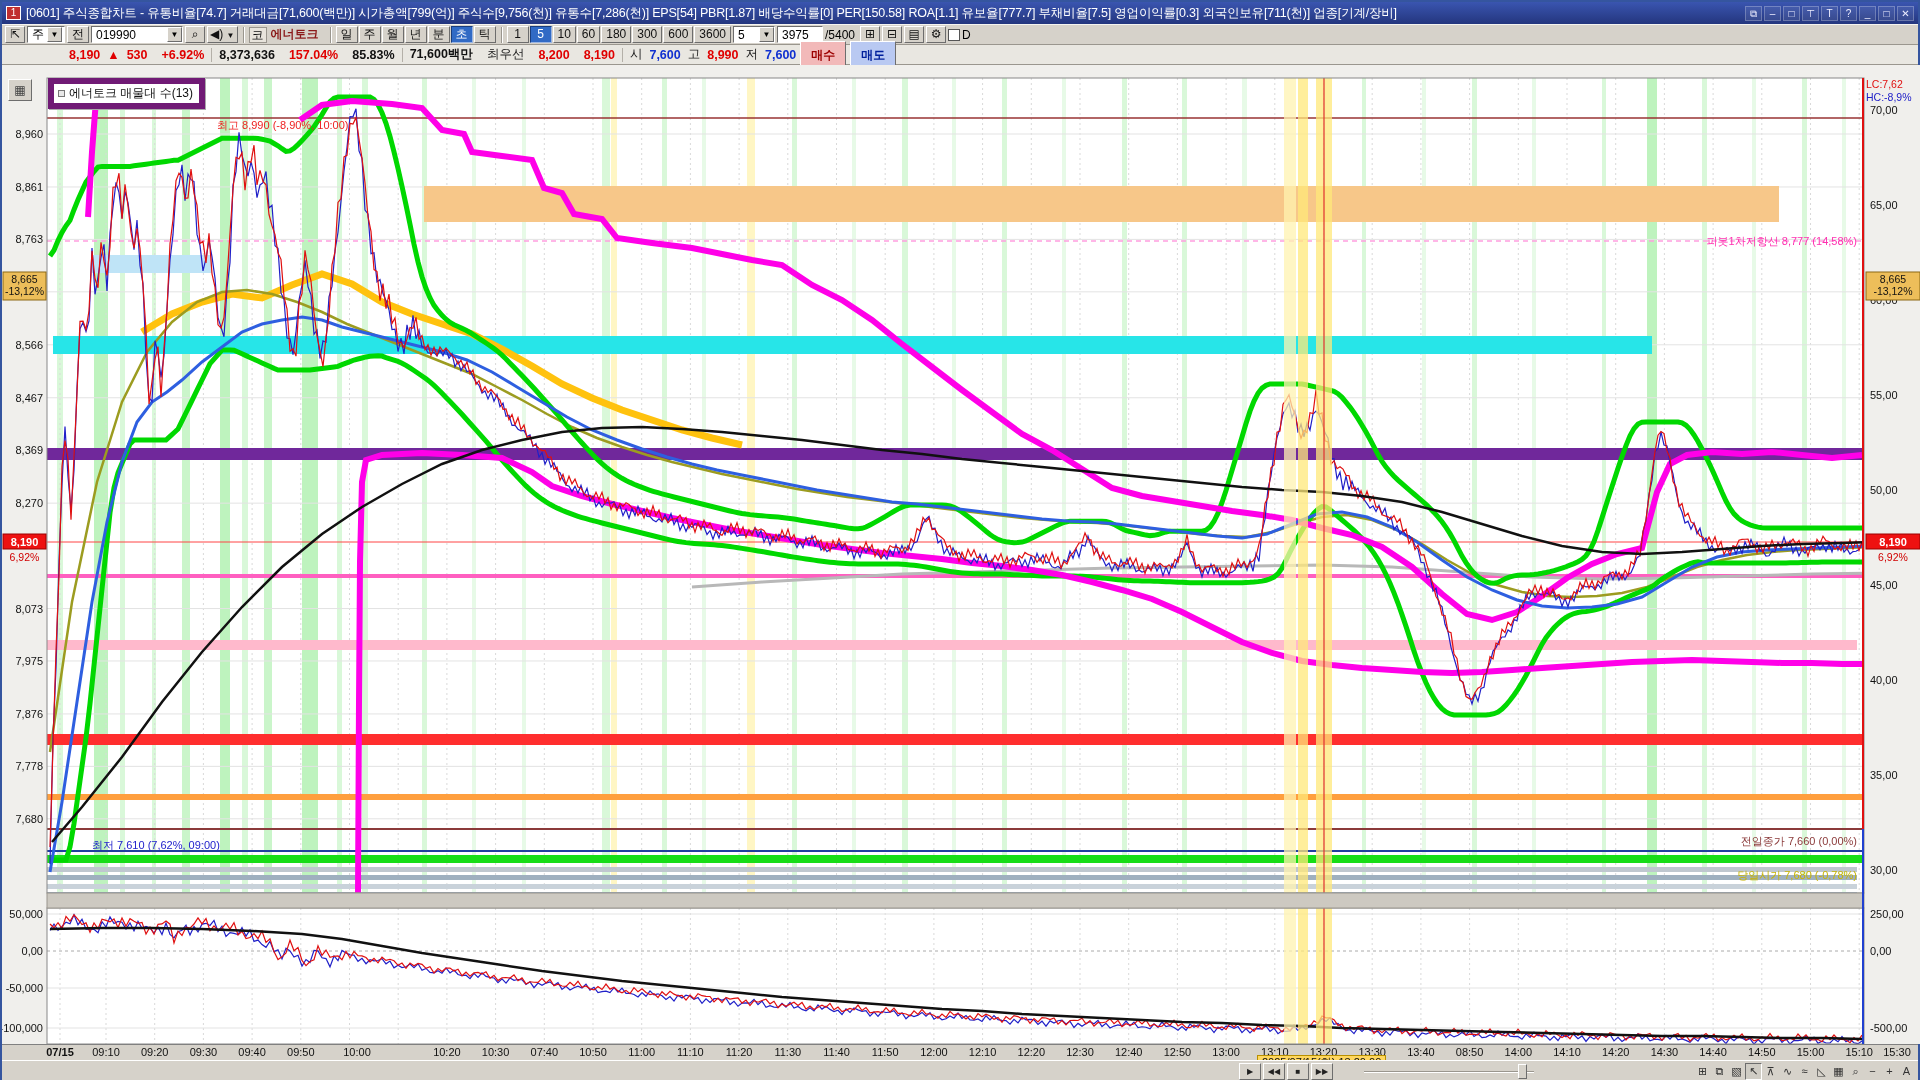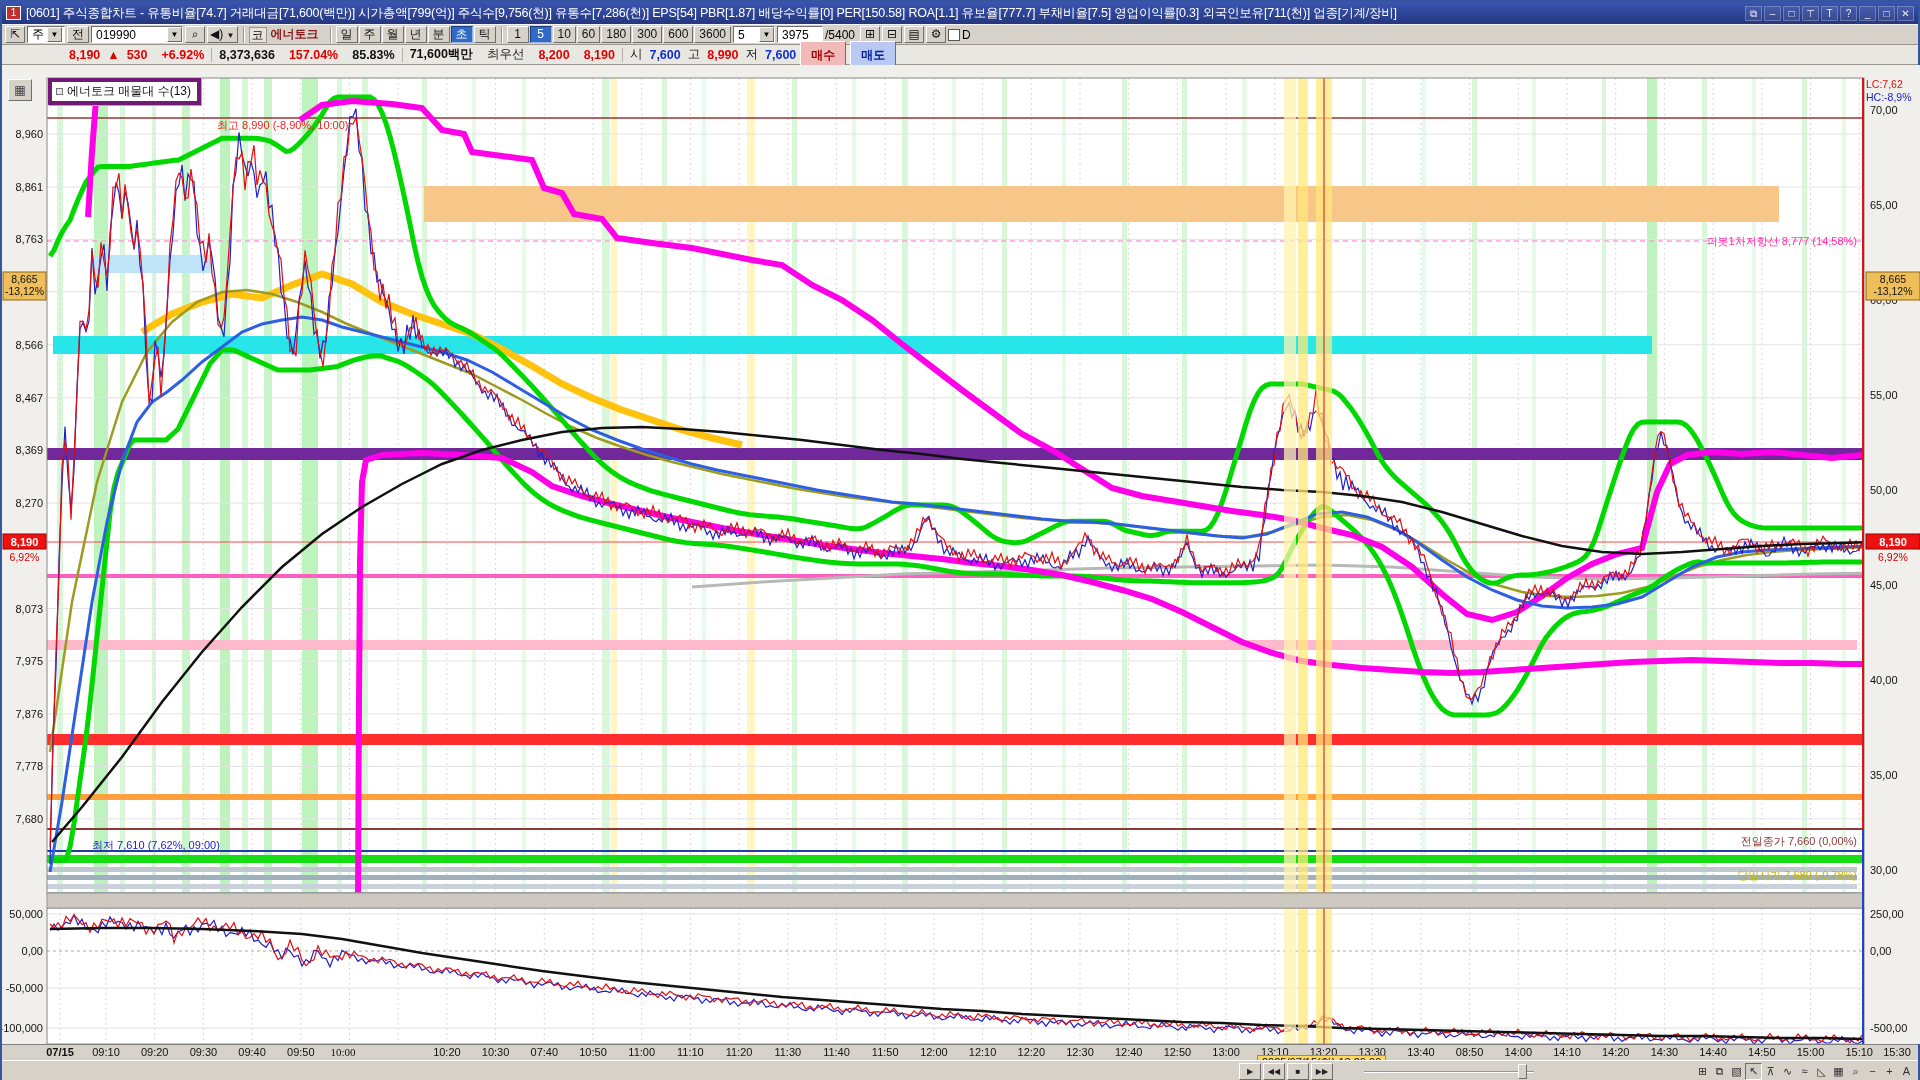--- a/index.html
+++ b/index.html
@@ -43,21 +43,21 @@
   .trade-btn { height:28px; line-height:14px; padding:0 10px; font-size:12px; font-weight:bold;
     border:1px solid; border-color:#fff #6d6d6d #6d6d6d #fff; margin-left:4px; }
   #buy-btn { background:#f2b9b9; color:#9c0000; }
   #sell-btn { background:#b9c9f2; color:#00209c; }
 
   
   #chartwrap { position:relative; width:1920px; height:979px; background:#f0efec; }
   #chart-svg { position:absolute; left:0; top:0; }
   #corner-btn { position:absolute; left:6px; top:14px; width:24px; height:22px; text-align:center;
     line-height:20px; font-size:12px; color:#444; border:1px solid; border-color:#fff #6d6d6d #6d6d6d #fff; background:#d6d2ca; }
-  #panel-tab { position:absolute; left:46px; top:13px; background:#fff; border:4px solid #701a75;
+  #panel-tab { position:absolute; left:46px; top:13px; background:#fff; border:6px solid #701a75;
     font-size:12px; padding:1px 6px 1px 4px; color:#111; box-shadow:1px 1px 0 #aaa; }
   #panel-tab .sq { display:inline-block; width:7px; height:7px; border:1px solid #777; margin-right:4px; background:#e8e8e8; }
 
   
   #time-axis { position:relative; height:16px; background:#d6d2ca; border-top:1px solid #808080; font-size:11px; color:#111; }
   #time-axis span.t { position:absolute; top:1px; transform:translateX(-50%); white-space:nowrap; }
   #time-highlight { position:absolute; top:0; height:24px; background:#ffd75e; border:1px solid #b89000;
     font-size:11px; line-height:13px; padding:0 4px; color:#111; white-space:nowrap;margin-top:10px; }
 
   
@@ -416,21 +416,21 @@
     <div id="panel-tab"><span class="sq"></span><span>에너토크 매물대 수(13)</span></div>
   </div>
 
   <div id="time-axis">
       <span class="t" style="left: 58px; font-weight: bold;">07/15</span>
       <span class="t" style="left: 104px;">09:10</span>
       <span class="t" style="left: 152.7px;">09:20</span>
       <span class="t" style="left: 201.4px;">09:30</span>
       <span class="t" style="left: 250.1px;">09:40</span>
       <span class="t" style="left: 298.8px;">09:50</span>
-      <span class="t" style="left: 341px; font-family: Liberation Serif, serif;">10:00</span>
+      <span class="t" style="left: 355px;">10:00</span>
       <span class="t" style="left: 396.2px; margin-top: 24px;">10:10</span>
       <span class="t" style="left: 444.9px;">10:20</span>
       <span class="t" style="left: 493.6px;">10:30</span>
       <span class="t" style="left: 542.3px;">07:40</span>
       <span class="t" style="left: 591px;">10:50</span>
       <span class="t" style="left: 639.7px;">11:00</span>
       <span class="t" style="left: 688.4px;">11:10</span>
       <span class="t" style="left: 737.1px;">11:20</span>
       <span class="t" style="left: 785.8px;">11:30</span>
       <span class="t" style="left: 834.5px;">11:40</span>

